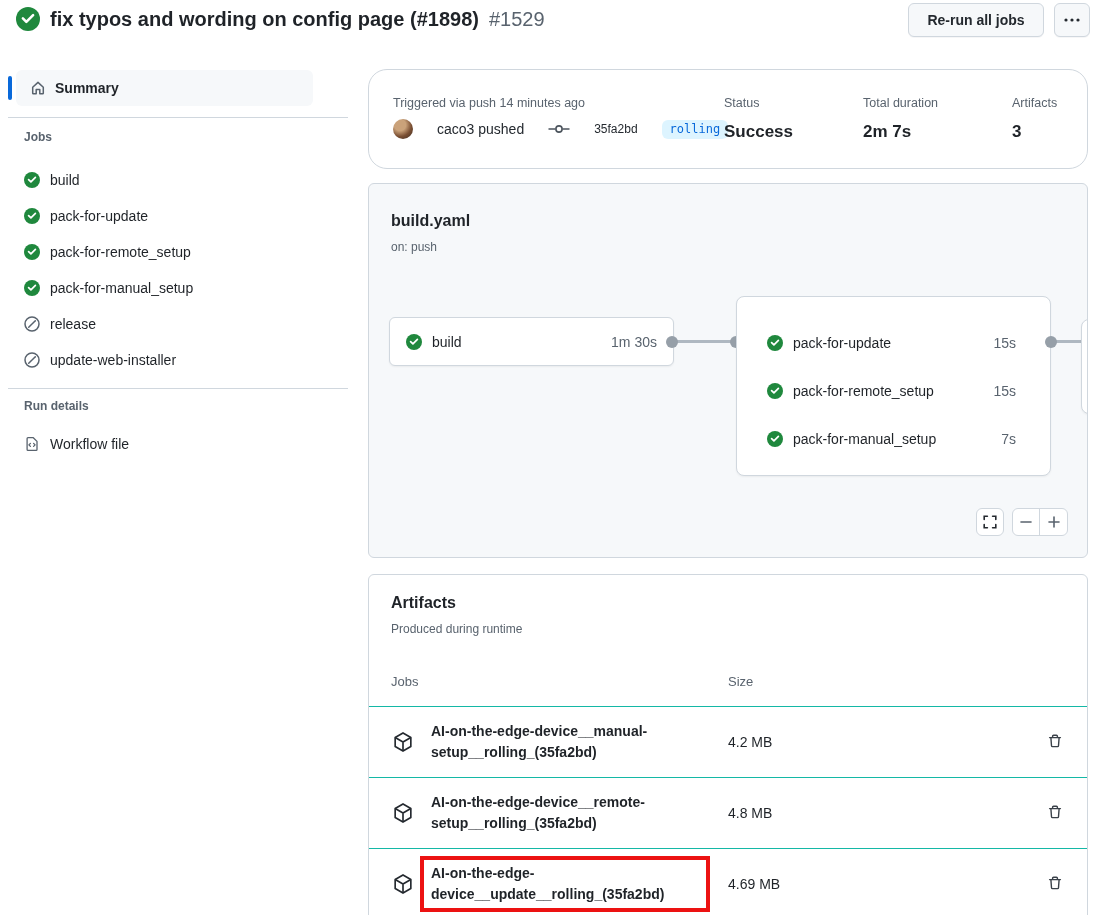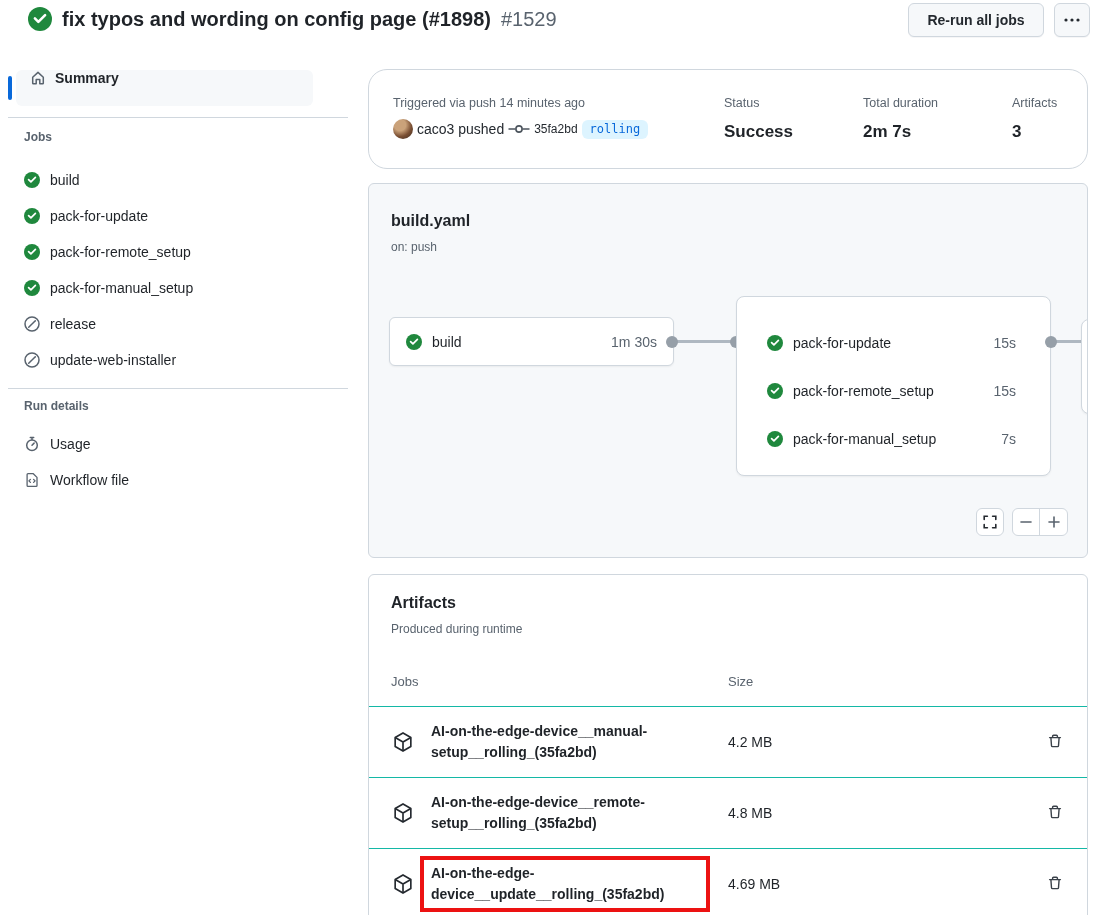--- a/index.html
+++ b/index.html
@@ -5,56 +5,56 @@
   * { margin:0; padding:0; box-sizing:border-box; }
   html,body { width:1098px; height:915px; }
   body {
     position:relative; overflow:hidden; background:#ffffff;
     font-family:"Liberation Sans","DejaVu Sans",sans-serif; color:#1f2328;
   }
   svg { display:block; }
 
   
   .top-header { position:absolute; left:0; top:0; width:1098px; height:56px; background:#fff; }
-  .title-wrap { position:absolute; left:28px; top:7px; display:flex; align-items:center; gap:10px; }
+  .title-wrap { position:absolute; left:16px; top:7px; display:flex; align-items:center; gap:10px; }
   .title-wrap h1 { font-size:20px; font-weight:bold; color:#1f2328; white-space:nowrap; }
   .run-number { font-size:20px; font-weight:normal; color:#59636e; }
   .btn {
     background:#f6f8fa; border:1px solid #d0d7de; border-radius:6px; color:#24292f;
     font-size:14px; font-weight:600; display:flex; align-items:center; justify-content:center;
     cursor:pointer; box-shadow:0 1px 0 rgba(31,35,40,.04);
   }
   .rerun-btn { position:absolute; left:908px; top:3px; width:136px; height:34px; }
   .kebab-btn { position:absolute; left:1054px; top:3px; width:36px; height:34px; }
 
   
   .sidebar { position:absolute; left:0; top:62px; width:348px; height:853px; }
   .summary-item { position:absolute; left:16px; top:8px; width:297px; height:36px;
-    background:#f6f8fa; border-radius:6px; display:flex; padding-left:14px; gap:9px; cursor:pointer; }
+    background:#f6f8fa; border-radius:6px; display:flex; align-items:center; padding-left:14px; gap:9px; cursor:pointer; }
   .summary-item span.lbl { font-size:14px; font-weight:600; color:#1f2328; }
   .accent-bar { position:absolute; left:8px; top:14px; width:4px; height:24px; background:#0969da; border-radius:2px; }
   .sb-divider { position:absolute; left:8px; width:340px; border-top:1px solid #d0d7de; }
   .sb-div1 { top:55px; }
   .sb-div2 { top:326px; }
   .sb-header { position:absolute; left:24px; font-size:12px; font-weight:bold; color:#59636e; }
   .jobs-header { top:68px; }
   .rd-header { top:337px; }
   .job-list { position:absolute; left:0; top:100px; width:348px; }
   .rd-list  { position:absolute; left:0; top:364px; width:348px; }
   .sb-item { height:36px; display:flex; align-items:center; gap:10px; padding-left:24px; cursor:pointer; }
   .sb-item .lbl { font-size:14px; color:#1f2328; }
 
   
   .main { position:absolute; left:368px; top:69px; width:720px; }
   .card { position:absolute; left:0; width:720px; background:#fff; border:1px solid #d0d7de; border-radius:6px; }
 
   
   .summary-card { top:0; height:100px;border-radius:19px; }
   .trigger-label { position:absolute; left:24px; top:26px; font-size:12.5px; color:#59636e; white-space:nowrap; }
-  .commit-row { position:absolute; left:24px; top:48px; display:flex; align-items:center; gap:4px; height:22px; }
+  .commit-row { position:absolute; left:24px; top:48px; display:flex; align-items:center; gap:24px; height:22px; }
   .avatar { width:20px; height:20px; border-radius:50%;
     background:radial-gradient(circle at 35% 30%, #caa27a 0 30%, #7a4f33 60%, #3b2a20 100%); }
   .actor-text { font-size:14px; color:#24292f; }
   .sha-text { font-size:12px; color:#24292f; }
   .branch-badge { font-family:"DejaVu Sans Mono","Liberation Mono",monospace; font-size:12px; color:#0969da;
     background:#ddf4ff; border-radius:6px; padding:2px 8px 3px; cursor:pointer; }
   .stat-col { position:absolute; top:26px; }
   .stat-col .s-label { font-size:12.5px; color:#59636e; }
   .stat-col .s-value { margin-top:12px; font-size:17px; font-weight:bold; color:#1f2328; }
   .col-status { left:355px; } .col-duration { left:494px; } .col-artifacts { left:643px; }
@@ -232,28 +232,20 @@
       <span class="lbl">update-web-installer</span>
     </div>
   </div>
 
   <div class="sb-divider sb-div2"></div>
   <div class="sb-header rd-header">Run details</div>
   <div class="rd-list">
     <div class="sb-item">
       <span>
           <svg width="16" height="16" viewBox="0 0 16 16">
-            <use href="#i-stopwatch"></use>
-          </svg>
-        </span>
-      <span class="lbl">Usage</span>
-    </div>
-    <div class="sb-item">
-      <span>
-          <svg width="16" height="16" viewBox="0 0 16 16">
             <use href="#i-filecode"></use>
           </svg>
         </span>
       <span class="lbl">Workflow file</span>
     </div>
   </div>
 </nav>
 
 <main class="main">
 

